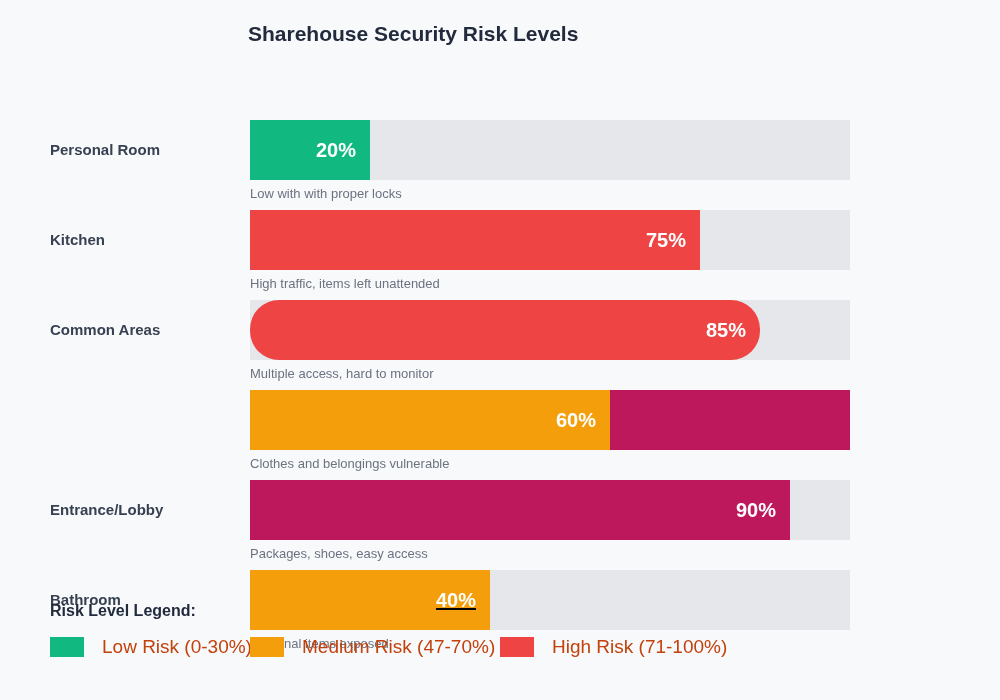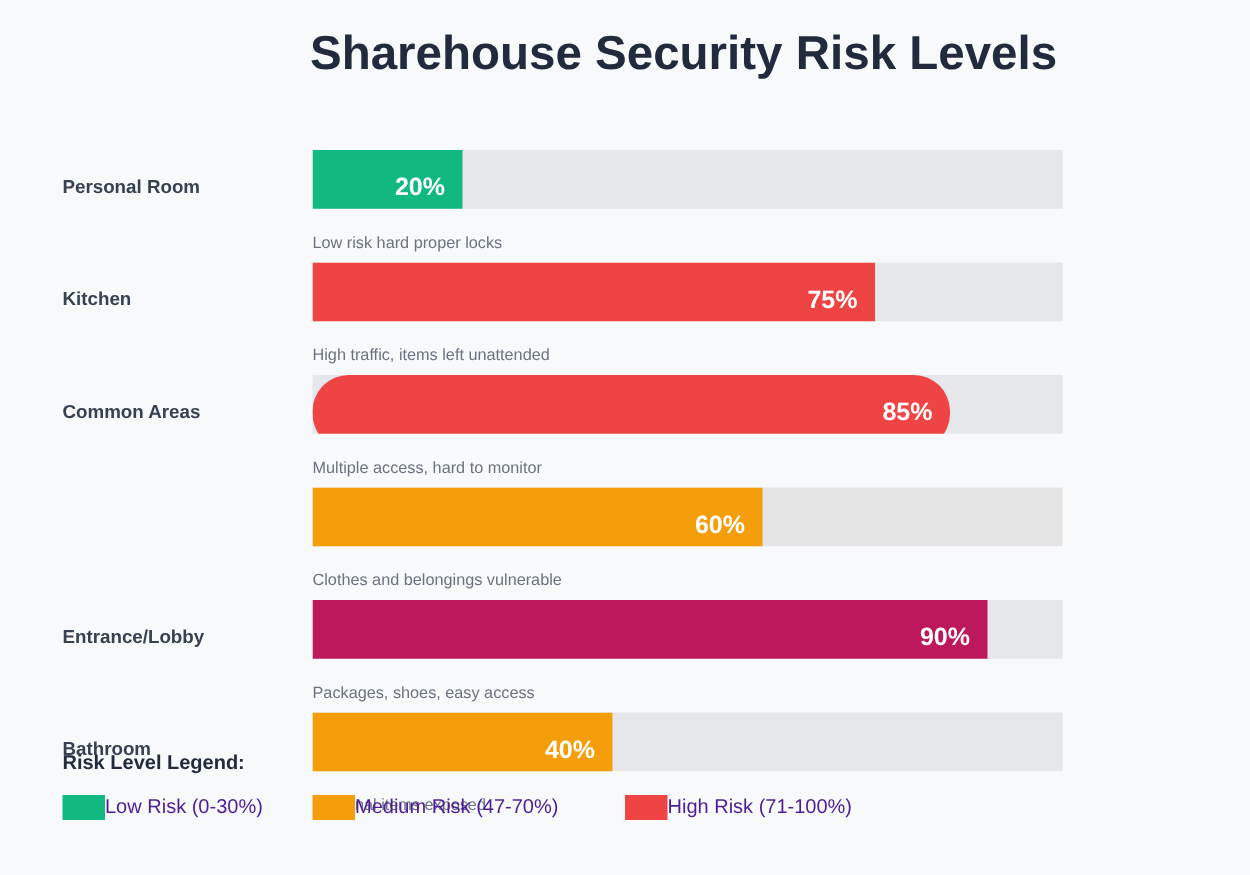--- a/index.html
+++ b/index.html
@@ -19,21 +19,21 @@
     position: relative;
     width: 1000px;
     height: 700px;
   }
 
   
   .chart-title {
     position: absolute;
     left: 248px;
     top: 22px;
-    font-size: 38px;
+    font-size: 21px;
     font-weight: bold;
     color: #222b3d;
     letter-spacing: 0px;
     white-space: nowrap;
   }
 
   
   .rows {
     position: absolute;
     left: 0;
@@ -56,21 +56,21 @@
   }
   .bar-area {
     position: absolute;
     left: 250px;
     top: 0px;
     width: 600px;
   }
   .bar-track {
     position: relative;
     width: 600px;
-    height: 47px;
+    height: 60px;
     background: #e5e7eb;
     overflow: hidden;
   }
   .bar-fill {
     position: absolute;
     left: 0;
     top: 0;
     height: 60px;
     display: flex;
     align-items: center;
@@ -119,43 +119,44 @@
   }
   .legend-item.i0 { left: 0px; }
   .legend-item.i1 { left: 200px; }
   .legend-item.i2 { left: 450px; }
   .legend-swatch {
     width: 34px;
     height: 20px;
     flex: none;
   }
   .legend-text {
-    font-size: 16px;
-    color: #4c1d95;
+    font-size: 19px;
+    color: #c2410c;
+    margin-left: 18px;
   }
 </style>
 </head>
 <body style="background: rgb(248, 249, 251);">
 
 <div class="stage">
 
   <div class="chart-title">Sharehouse Security Risk Levels</div>
 
   <div class="rows">
 
     <div class="row">
       <div class="row-label">Personal Room</div>
       <div class="bar-area">
         <div class="bar-track" style="background: rgb(229, 231, 235);">
           <div class="bar-fill" style="width: 20%; background: rgb(17, 185, 129);">
             <span class="bar-value">20%</span>
           </div>
         </div>
       </div>
-      <div class="row-desc">Low risk hard proper locks</div>
+      <div class="row-desc">Low with with proper locks</div>
     </div>
 
     <div class="row">
       <div class="row-label">Kitchen</div>
       <div class="bar-area">
         <div class="bar-track" style="background: rgb(229, 231, 235);">
           <div class="bar-fill" style="width: 75%; background: rgb(239, 68, 68);">
             <span class="bar-value">75%</span>
           </div>
         </div>
@@ -170,21 +171,21 @@
           <div class="bar-fill" style="width: 85%; background: rgb(239, 68, 68); border-radius: 29px;">
             <span class="bar-value">85%</span>
           </div>
         </div>
       </div>
       <div class="row-desc">Multiple access, hard to monitor</div>
     </div>
 
     <div class="row">
       <div class="bar-area">
-        <div class="bar-track" style="background: #e5e5e5;">
+        <div class="bar-track" style="background: #be185d;">
           <div class="bar-fill" style="width: 60%; background: rgb(245, 158, 11);">
             <span class="bar-value">60%</span>
           </div>
         </div>
       </div>
       <div class="row-desc">Clothes and belongings vulnerable</div>
     </div>
 
     <div class="row">
       <div class="row-label">Entrance/Lobby</div>
@@ -195,21 +196,21 @@
           </div>
         </div>
       </div>
       <div class="row-desc">Packages, shoes, easy access</div>
     </div>
 
     <div class="row">
       <div class="row-label">Bathroom</div>
       <div class="bar-area">
         <div class="bar-track" style="background: rgb(229, 231, 235);">
-          <div class="bar-fill" style="width: 40%; background: rgb(245, 158, 11);">
+          <div class="bar-fill" style="width: 40%; background: rgb(245, 158, 11); text-decoration: underline;">
             <span class="bar-value">40%</span>
           </div>
         </div>
       </div>
       <div class="row-desc">Personal items exposed</div>
     </div>
 
   </div>
 
   <div class="legend">

